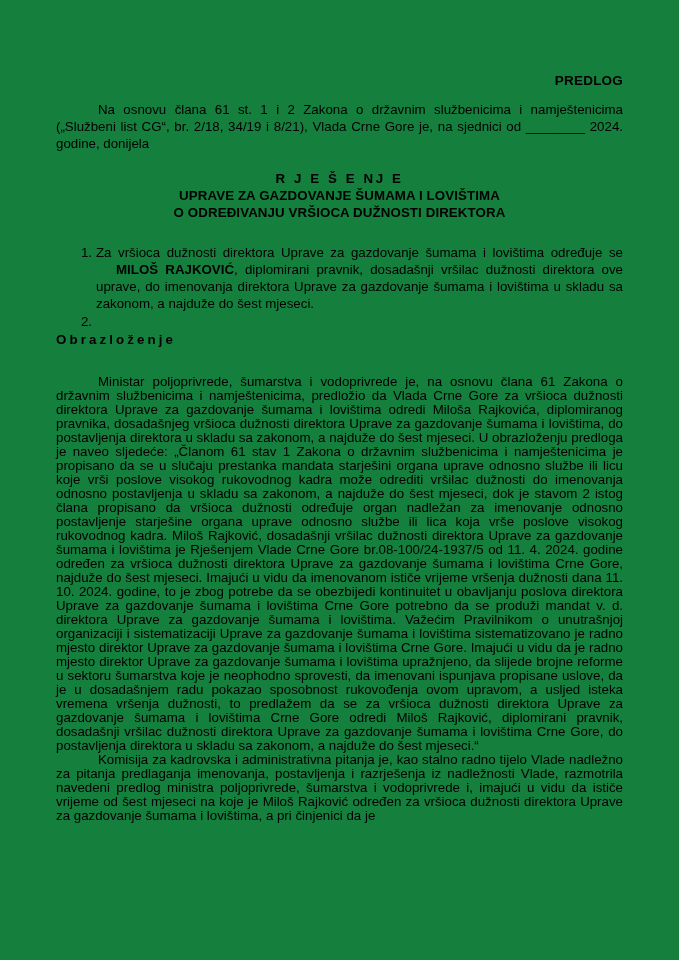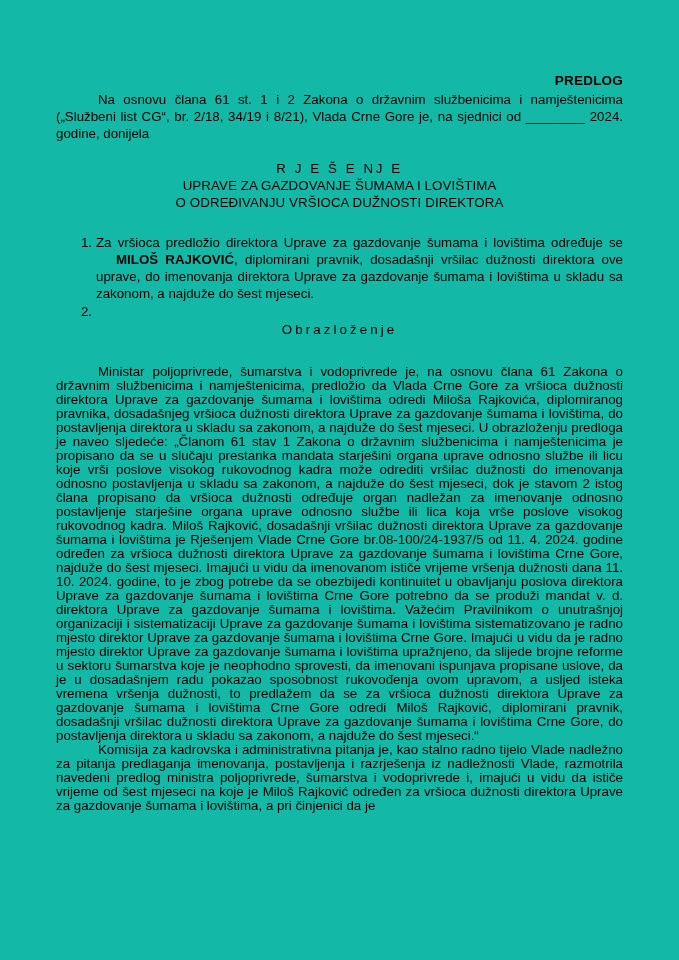--- a/index.html
+++ b/index.html
@@ -13,50 +13,50 @@
     overflow: hidden;
     font-family: "Liberation Sans", sans-serif;
     color: #000000;
     -webkit-font-smoothing: antialiased;
   }
 
   .page {
     position: relative;
     width: 679px;
     height: 960px;
-    background: #14b8a6;
+    background: #15803d;
     box-sizing: border-box;
     padding: 0 56px;
   }
 
   
   .predlog-row {
     padding-top: 71px;
     text-align: right;
   }
   .predlog {
     font-size: 13.5px;
     font-weight: bold;
     letter-spacing: 0.2px;
   }
 
   .intro {
-    margin-top: 2px;
+    margin-top: 12px;
     font-size: 13.3px;
     line-height: 17.2px;
     text-align: justify;
     text-indent: 42px;
     text-justify: inter-word;
   }
 
   
   .title-block {
     margin-top: 17px;
     text-align: center;
-    font-weight: normal;
+    font-weight: bold;
     font-size: 13.3px;
     line-height: 17.4px;
   }
   .title-main {
     letter-spacing: 2.6px;
   }
   .title-sub {
     letter-spacing: 0.1px;
   }
 
@@ -84,23 +84,23 @@
     text-align: right;
   }
   .decision-list li b {
     font-weight: bold;
     margin-left: 20px;
   }
 
   
   .obr-heading {
     margin-top: 19px;
-    text-align: center;
+    text-align: left;
     font-size: 13.3px;
-    font-weight: normal;
+    font-weight: bold;
     letter-spacing: 3.1px;
   }
 
   
   .body-text {
     margin-top: 28px;
     font-size: 13.3px;
     line-height: 14px;
   }
   .body-text p {
@@ -123,21 +123,21 @@
   <div class="intro">Na osnovu člana 61 st. 1 i 2 Zakona o državnim službenicima i namještenicima („Službeni list CG“, br. 2/18, 34/19 i 8/21), Vlada Crne Gore je, na sjednici od ________ 2024. godine, donijela</div>
 
   <div class="title-block">
     <div class="title-main">R J E Š E NJ E</div>
     <div class="title-sub">UPRAVE ZA GAZDOVANJE ŠUMAMA I LOVIŠTIMA</div>
     <div class="title-sub">O ODREĐIVANJU VRŠIOCA DUŽNOSTI DIREKTORA</div>
   </div>
 
   <ol class="decision-list">
     <li>
-      <span class="marker">1.</span><span>Za vršioca predložio direktora Uprave za gazdovanje šumama i lovištima određuje se </span><b>MILOŠ RAJKOVIĆ</b><span>, diplomirani pravnik, dosadašnji vršilac dužnosti direktora ove uprave, do imenovanja direktora Uprave za gazdovanje šumama i lovištima u skladu sa zakonom, a najduže do šest mjeseci.</span>
+      <span class="marker">1.</span><span>Za vršioca dužnosti direktora Uprave za gazdovanje šumama i lovištima određuje se </span><b>MILOŠ RAJKOVIĆ</b><span>, diplomirani pravnik, dosadašnji vršilac dužnosti direktora ove uprave, do imenovanja direktora Uprave za gazdovanje šumama i lovištima u skladu sa zakonom, a najduže do šest mjeseci.</span>
     </li>
     <li>
       <span class="marker">2.</span>
     </li>
   </ol>
 
   <div class="obr-heading">Obrazloženje</div>
 
   <div class="body-text">
     <p>Ministar poljoprivrede, šumarstva i vodoprivrede je, na osnovu člana 61 Zakona o državnim službenicima i namještenicima, predložio da Vlada Crne Gore za vršioca dužnosti direktora Uprave za gazdovanje šumama i lovištima odredi Miloša Rajkovića, diplomiranog pravnika, dosadašnjeg vršioca dužnosti direktora Uprave za gazdovanje šumama i lovištima, do postavljenja direktora u skladu sa zakonom, a najduže do šest mjeseci. U obrazloženju predloga je naveo sljedeće: „Članom 61 stav 1 Zakona o državnim službenicima i namještenicima je propisano da se u slučaju prestanka mandata starješini organa uprave odnosno službe ili licu koje vrši poslove visokog rukovodnog kadra može odrediti vršilac dužnosti do imenovanja odnosno postavljenja u skladu sa zakonom, a najduže do šest mjeseci, dok je stavom 2 istog člana propisano da vršioca dužnosti određuje organ nadležan za imenovanje odnosno postavljenje starješine organa uprave odnosno službe ili lica koja vrše poslove visokog rukovodnog kadra. Miloš Rajković, dosadašnji vršilac dužnosti direktora Uprave za gazdovanje šumama i lovištima je Rješenjem Vlade Crne Gore br.08-100/24-1937/5 od 11. 4. 2024. godine određen za vršioca dužnosti direktora Uprave za gazdovanje šumama i lovištima Crne Gore, najduže do šest mjeseci. Imajući u vidu da imenovanom ističe vrijeme vršenja dužnosti dana 11. 10. 2024. godine, to je zbog potrebe da se obezbijedi kontinuitet u obavljanju poslova direktora Uprave za gazdovanje šumama i lovištima Crne Gore potrebno da se produži mandat v. d. direktora Uprave za gazdovanje šumama i lovištima. Važećim Pravilnikom o unutrašnjoj organizaciji i sistematizaciji Uprave za gazdovanje šumama i lovištima sistematizovano je radno mjesto direktor Uprave za gazdovanje šumama i lovištima Crne Gore. Imajući u vidu da je radno mjesto direktor Uprave za gazdovanje šumama i lovištima upražnjeno, da slijede brojne reforme u sektoru šumarstva koje je neophodno sprovesti, da imenovani ispunjava propisane uslove, da je u dosadašnjem radu pokazao sposobnost rukovođenja ovom upravom, a usljed isteka vremena vršenja dužnosti, to predlažem da se za vršioca dužnosti direktora Uprave za gazdovanje šumama i lovištima Crne Gore odredi Miloš Rajković, diplomirani pravnik, dosadašnji vršilac dužnosti direktora Uprave za gazdovanje šumama i lovištima Crne Gore, do postavljenja direktora u skladu sa zakonom, a najduže do šest mjeseci.“</p>

